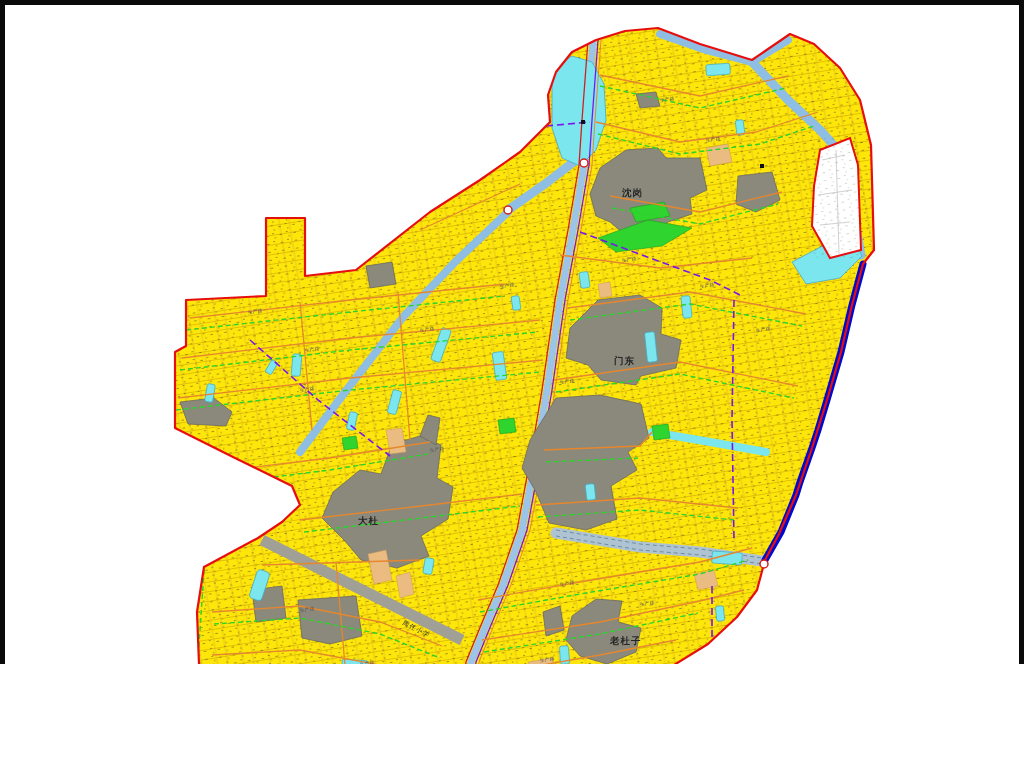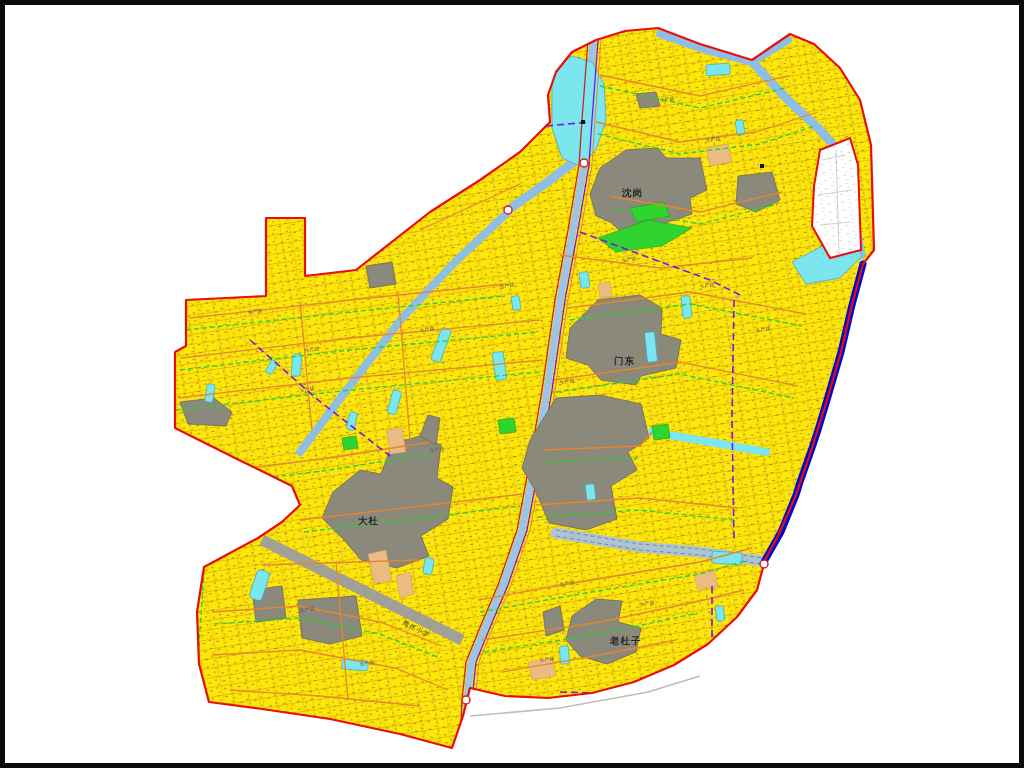--- a/index.html
+++ b/index.html
@@ -1,16 +1,16 @@
 <!DOCTYPE html>
 <html><head>
 <meta charset="utf-8">
 <style>
   html,body{margin:0;padding:0;background:#fff;}
-  .stage{position:relative;width:1024px;height:768px;background:#fff;overflow:hidden;
+  .stage{position:relative;width:1024px;height:664px;background:#fff;overflow:hidden;
          font-family:"Liberation Sans",sans-serif;}
   svg{display:block;}
   text{font-family:"Liberation Sans","DejaVu Sans",sans-serif;fill:#262626;}
   .vlabel{font-size:9.5px;font-weight:bold;letter-spacing:1px;}
   .rlabel{font-size:4.6px;fill:#555;letter-spacing:.5px;}
   .slabel{font-size:6.5px;fill:#333;letter-spacing:1px;}
 </style>
 </head>
 <body>
 

